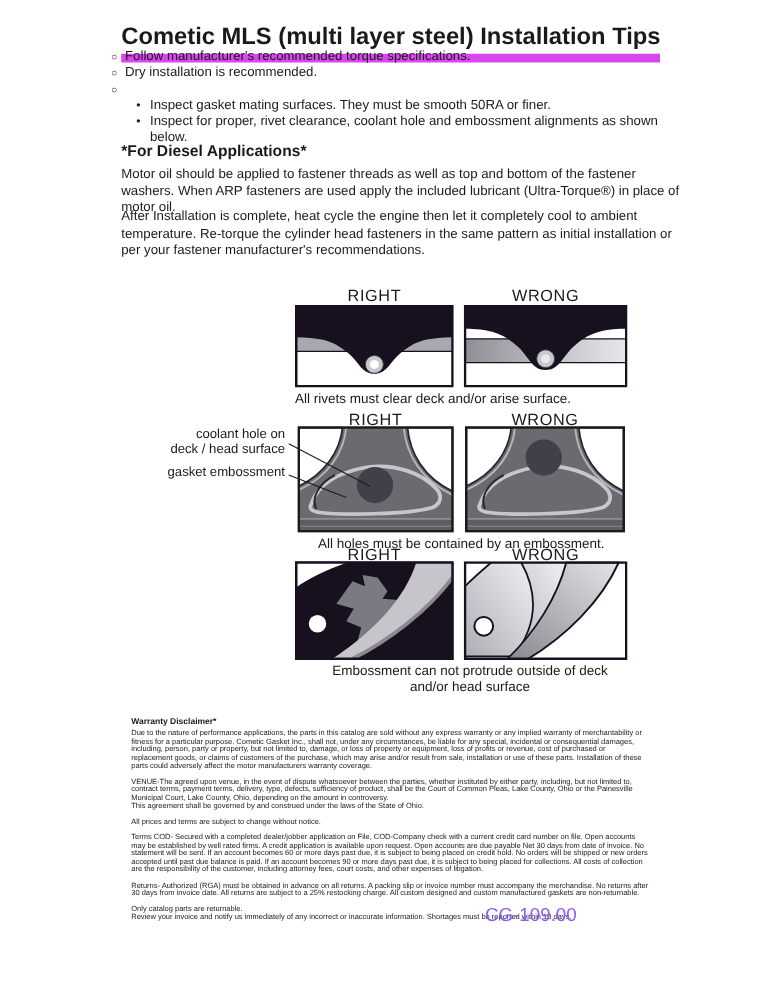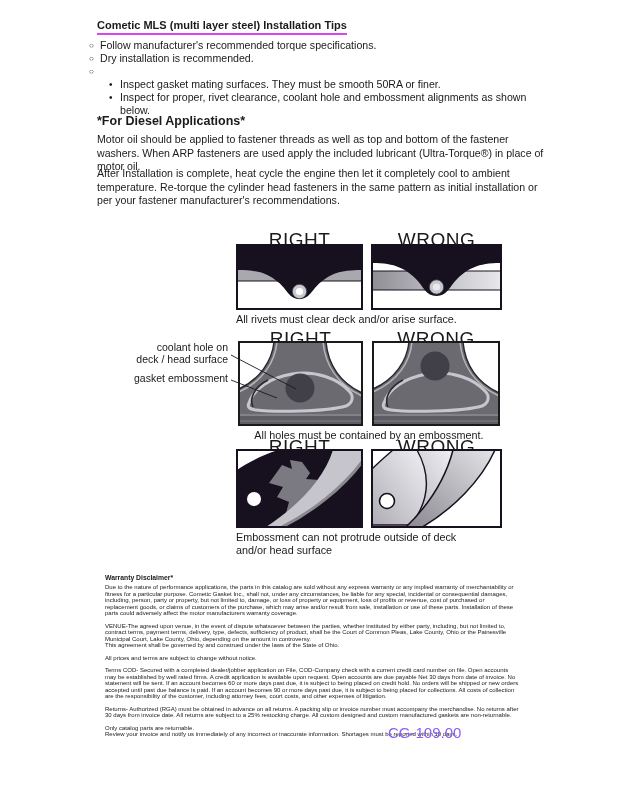--- a/index.html
+++ b/index.html
@@ -9,36 +9,36 @@
     width: 618px;
     height: 800px;
     background: #ffffff;
     font-family: "Liberation Sans", sans-serif;
     color: #1a1a1a;
     overflow: hidden;
   }
   .abs { position: absolute; }
   .title {
     left: 97px; top: 19px;
-    font-size: 11px; font-weight: bold;
-    border-bottom: 2px solid #d946ef;
+    font-size: 19px; font-weight: bold;
+    border-bottom: 7px solid #d946ef;
     padding-bottom: 2px;
     display: inline-block;
   }
   .intro { left: 89px; top: 39px; width: 460px; font-size: 10.6px; }
   .b-row { display: flex; line-height: 13px; }
   .b-row .mk { width: 11px; flex: 0 0 11px; font-size: 8px; line-height: 13px; }
   .b-row.sub { margin-left: 20px; }
   .b-row.sub .mk { font-size: 10px; }
   .diesel-h { left: 97px; top: 114px; font-size: 12.5px; font-weight: bold; }
   .para { left: 97px; width: 448px; font-size: 10.6px; line-height: 13.5px; }
   .p1 { top: 133px; }
   .p2 { top: 167px; }
   .note { top: 214px; }
-  .fig-label { font-size: 19px; letter-spacing: 0.5px; text-align: center; }
+  .fig-label { font-size: 13px; letter-spacing: 0.5px; text-align: center; }
   .caption { font-size: 10.8px; line-height: 13px; }
   .ml { white-space: pre-line; }
   .figbox { position: absolute; }
   .figbox svg { display: block; width: 100%; height: 100%; }
   .ann { position: absolute; font-size: 10.5px; line-height: 12px; text-align: right; }
   .overlay { position: absolute; left: 0; top: 0; width: 618px; height: 800px; pointer-events: none; }
   .warranty-h { left: 105px; top: 574px; font-size: 6.8px; font-weight: bold; }
   .disclaimer {
     left: 105px; top: 584px; width: 414px;
     font-size: 6px; line-height: 6.5px;
@@ -190,21 +190,21 @@
       <path d="M22,1 L46,1 C62,30 56,55 40,76 L1,76 L1,20 C8,13 15,7 22,1 Z" fill="url(#g2)"></path>
       <path d="M46,1 H82 C75,28 58,56 34,79 L40,76 C56,55 62,30 46,1 Z" fill="url(#g2)"></path>
       <path d="M1,20 C8,13 15,7 22,1" fill="none" stroke="#17101f" stroke-width="1.4"></path>
       <path d="M46,1 C62,30 56,55 40,76 L1,76" fill="none" stroke="#17101f" stroke-width="1.4"></path>
       <path d="M82,1 H124 C110,32 82,60 50,79 L34,79 C58,56 75,28 82,1 Z" fill="url(#g3)" stroke="#17101f" stroke-width="1.5"></path>
       <circle cx="16" cy="52" r="7.5" fill="#ffffff" stroke="#17101f" stroke-width="1.6"></circle>
       <rect x="1" y="1" width="129" height="77" fill="none" stroke="#17101f" stroke-width="2"></rect>
     </svg>
   </div>
 
-  <div class="abs caption ml" style="left:236px; top:531px; width:280px;">Embossment can not protrude outside of deck
+  <div class="abs caption ml" style="left:236px; top:531px; width:280px;text-align:center;">Embossment can not protrude outside of deck
 and/or head surface</div>
 
   <svg class="overlay">
     <line x1="231" y1="355" x2="296" y2="389" stroke="#1a1a1a" stroke-width="0.9"></line>
     <line x1="231" y1="380" x2="277" y2="398" stroke="#1a1a1a" stroke-width="0.9"></line>
   </svg>
 
   <div class="abs warranty-h">Warranty Disclaimer*</div>
   <div class="abs disclaimer">
     <p>Due to the nature of performance applications, the parts in this catalog are sold without any express warranty or any implied warranty of merchantability or fitness for a particular purpose.  Cometic Gasket Inc., shall not, under any circumstances, be liable for any special, incidental or consequential damages, including, person, party or property, but not limited to, damage, or loss of property or equipment, loss of profits or revenue, cost of purchased or replacement goods, or claims of customers of the purchase, which may arise and/or result from sale, installation or use of these parts.  Installation of these parts could adversely affect the motor manufacturers warranty coverage.</p>

